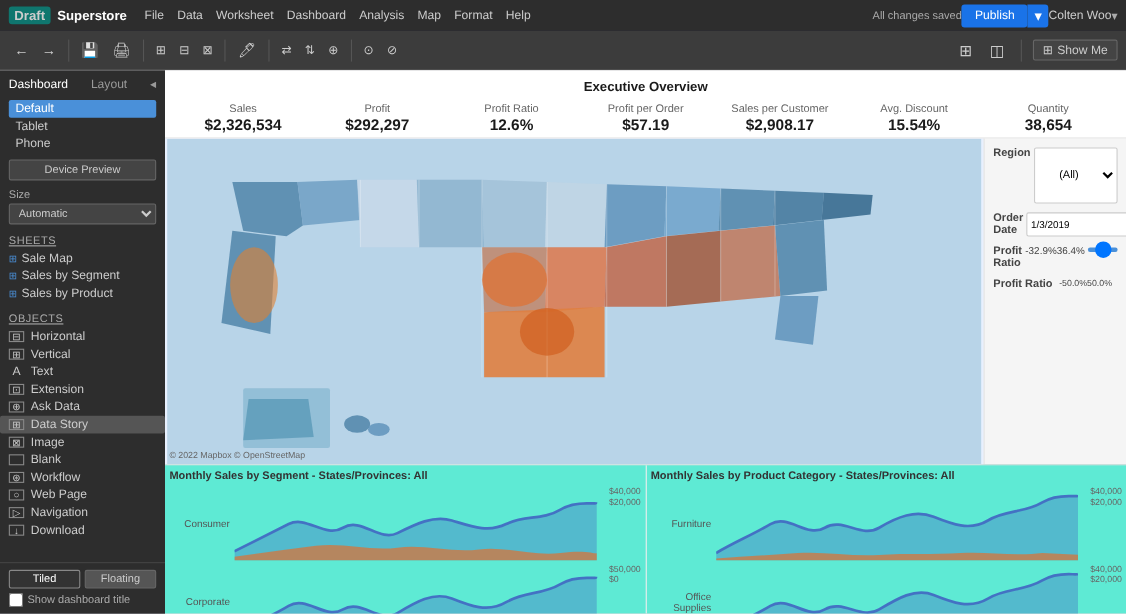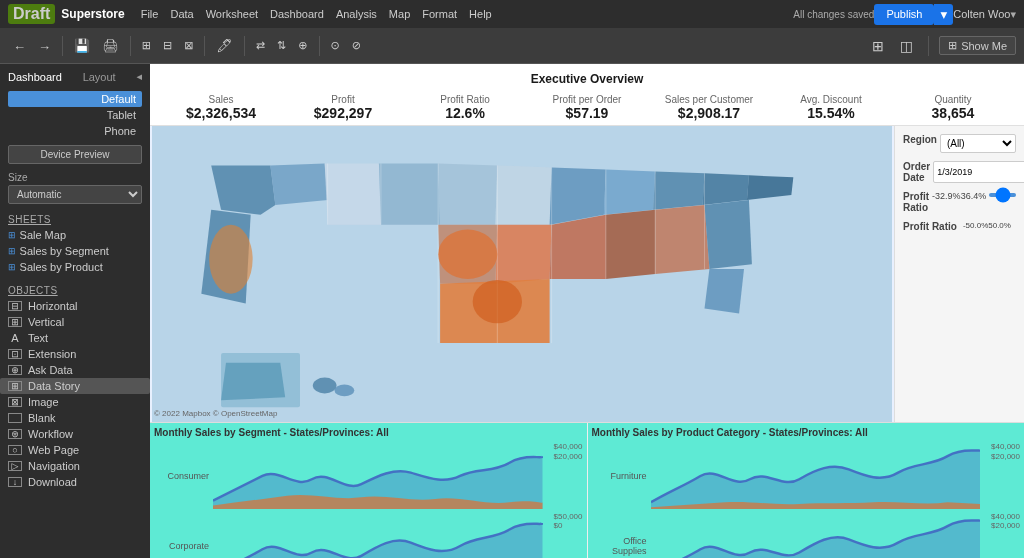--- a/index.html
+++ b/index.html
@@ -1,21 +1,21 @@
 <!DOCTYPE html>
 <html><head>
   <meta charset="utf-8">
   <style>
     * { box-sizing: border-box; margin: 0; padding: 0; }
     body { font-family: 'Segoe UI', Arial, sans-serif; font-size: 11px; background: #1a1a2e; color: #333; width: 1024px; height: 558px; overflow: hidden; }
     
     
     .menu-bar { background: #2d2d2d; color: #ccc; display: flex; align-items: center; height: 28px; padding: 0 8px; gap: 16px; }
     .menu-bar .app-title { color: #fff; font-weight: bold; font-size: 12px; display: flex; align-items: center; gap: 6px; }
-    .menu-bar .draft-badge { background: #4d7c0f; color: #ccc; font-size: 16px; padding: 1px 5px; border-radius: 3px; }
+    .menu-bar .draft-badge { background: #0f766e; color: #ccc; font-size: 12px; padding: 1px 5px; border-radius: 3px; }
     .menu-bar .menu-items { display: flex; gap: 12px; font-size: 11px; color: #ccc; }
     .menu-bar .menu-items span { cursor: pointer; }
     .menu-bar .right-section { margin-left: auto; display: flex; align-items: center; font-size: 11px; }
     .publish-btn { background: #1a73e8; color: #fff; border: none; padding: 3px 12px; border-radius: 3px; font-size: 11px; cursor: pointer; }
     .publish-dropdown { background: #1a73e8; color: #fff; border: none; padding: 3px 6px; border-radius: 0 3px 3px 0; cursor: pointer; }
     
     
     .toolbar { background: #3c3c3c; height: 36px; display: flex; align-items: center; padding: 0 8px; gap: 2px; border-bottom: 1px solid #555; }
     .toolbar-btn { background: none; border: none; color: #ccc; padding: 3px 5px; cursor: pointer; font-size: 13px; border-radius: 2px; }
     .toolbar-sep { width: 1px; height: 20px; background: #555; margin: 0 4px; }
@@ -25,21 +25,21 @@
     .main-layout { display: flex; height: 494px; background: #f0f0f0; }
     
     
     .left-panel { width: 150px; background: #2d2d2d; color: #ccc; display: flex; flex-direction: column; flex-shrink: 0; }
     .panel-header { display: flex; align-items: center; justify-content: space-between; padding: 6px 8px; }
     .panel-tab { font-size: 11px; color: #999; cursor: pointer; }
     .panel-tab.active { color: #fff; }
     .panel-collapse { color: #999; cursor: pointer; }
     .panel-section-title { font-size: 10px; color: #aaa; padding: 2px 8px; text-transform: uppercase; letter-spacing: 0.5px; text-decoration: underline; }
     
-    .device-list { padding: 2px 8px; text-align: right; }
+    .device-list { padding: 2px 8px; }
     .device-item { padding: 2px 6px; font-size: 11px; cursor: pointer; border-radius: 2px; }
     .device-item.active { background: #4a90d9; color: #fff; }
     .device-item:not(.active) { color: #ccc; }
     
     .device-preview-btn { margin: 4px 8px; background: #444; border: 1px solid #666; color: #ccc; padding: 3px 6px; font-size: 10px; border-radius: 2px; cursor: pointer; width: calc(100% - 16px); }
     
     .size-section { padding: 4px 8px; }
     .size-label { font-size: 10px; color: #aaa; margin-bottom: 2px; }
     .size-dropdown { background: #444; border: 1px solid #666; color: #ccc; width: 100%; padding: 2px 4px; font-size: 10px; border-radius: 2px; }
     
@@ -73,21 +73,21 @@
     
     .map-controls-row { display: flex; flex: 1; min-height: 0; }
     
     .map-container { flex: 1; position: relative; background: #e8f0fe; overflow: hidden; min-height: 160px; }
     .map-attribution { position: absolute; bottom: 4px; left: 4px; font-size: 8px; color: #666; }
     
     
     .right-controls { width: 130px; background: #f5f5f5; padding: 8px; display: flex; flex-direction: column; gap: 8px; border-left: 1px solid #ddd; }
     .control-group { display: flex; flex-direction: row; gap: 3px; }
     .control-label { font-size: 10px; color: #444; font-weight: bold; }
-    .control-select { width: 100%; font-size: 10px; padding: 2px; border: 1px solid #ccc; border-radius: 2px; background: #fff; }
+    .control-select { width: 100%; font-size: 10px; padding: 18px; border: 1px solid #ccc; border-radius: 2px; background: #fff; }
     .date-range { display: flex; gap: 2px; font-size: 9px; }
     .date-input { flex: 1; border: 1px solid #ccc; border-radius: 2px; padding: 1px 3px; font-size: 9px; }
     .range-slider { width: 100%; height: 4px; background: #4a90d9; border-radius: 2px; margin-top: 2px; appearance: none; cursor: pointer; }
     .profit-ratio-range { display: flex; justify-content: space-between; font-size: 9px; color: #444; }
     
     
     .color-scale { height: 12px; border-radius: 2px; background: linear-gradient(to right, #8b1a00, #c0392b, #e8d5c4, #c8d8e8, #4a7fa5, #1a4a6e); }
     .color-scale-labels { display: flex; justify-content: space-between; font-size: 8px; color: #444; }
     
     
@@ -249,20 +249,30 @@
       <div class="object-item">
         <span class="object-icon">▷</span>
         <span>Navigation</span>
       </div>
       <div class="object-item">
         <span class="object-icon">↓</span>
         <span>Download</span>
       </div>
     </div>
 
+    <div class="bottom-controls">
+      <div class="tile-float-row">
+        <div class="tile-btn active">Tiled</div>
+        <div class="tile-btn">Floating</div>
+      </div>
+      <div class="show-title-row">
+        <input type="checkbox" style="">
+        <span>Show dashboard title</span>
+      </div>
+    </div>
   </div>
 
   <div class="content-area">
 
     <div class="dashboard-title">Executive Overview</div>
 
     <div class="kpi-row">
       <div class="kpi-item">
         <div class="kpi-label">Sales</div>
         <div class="kpi-value">$2,326,534</div>

